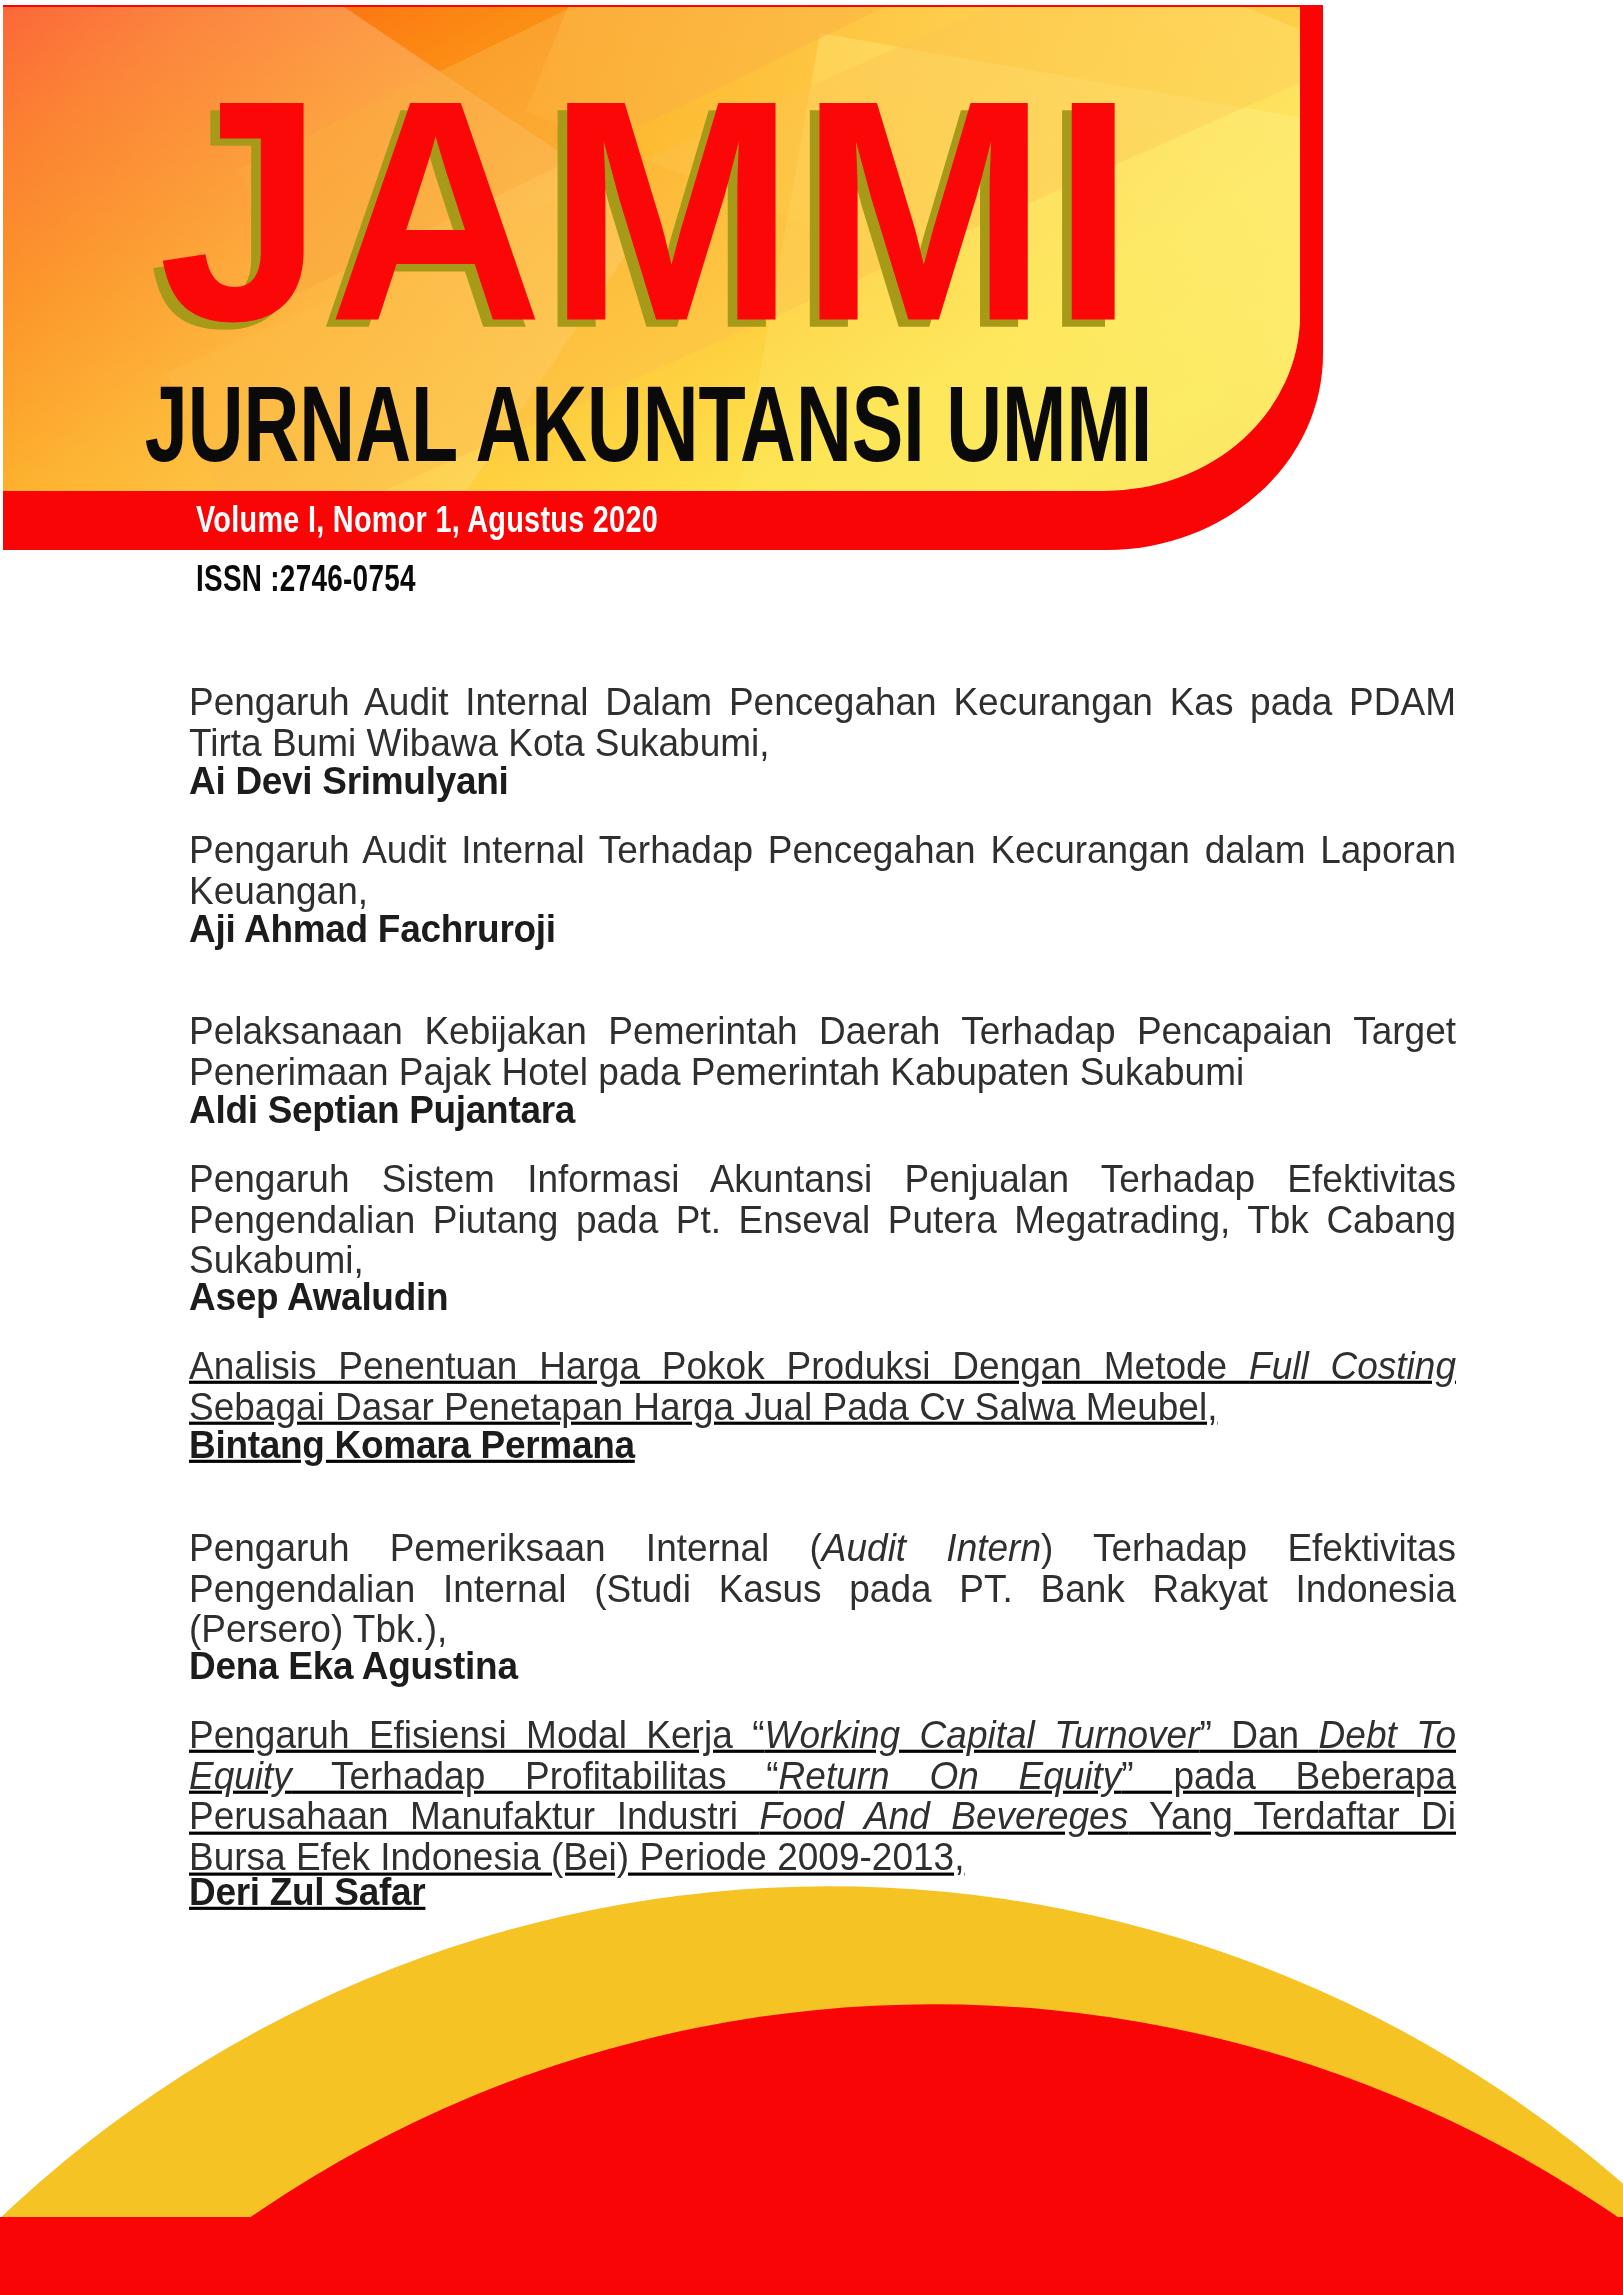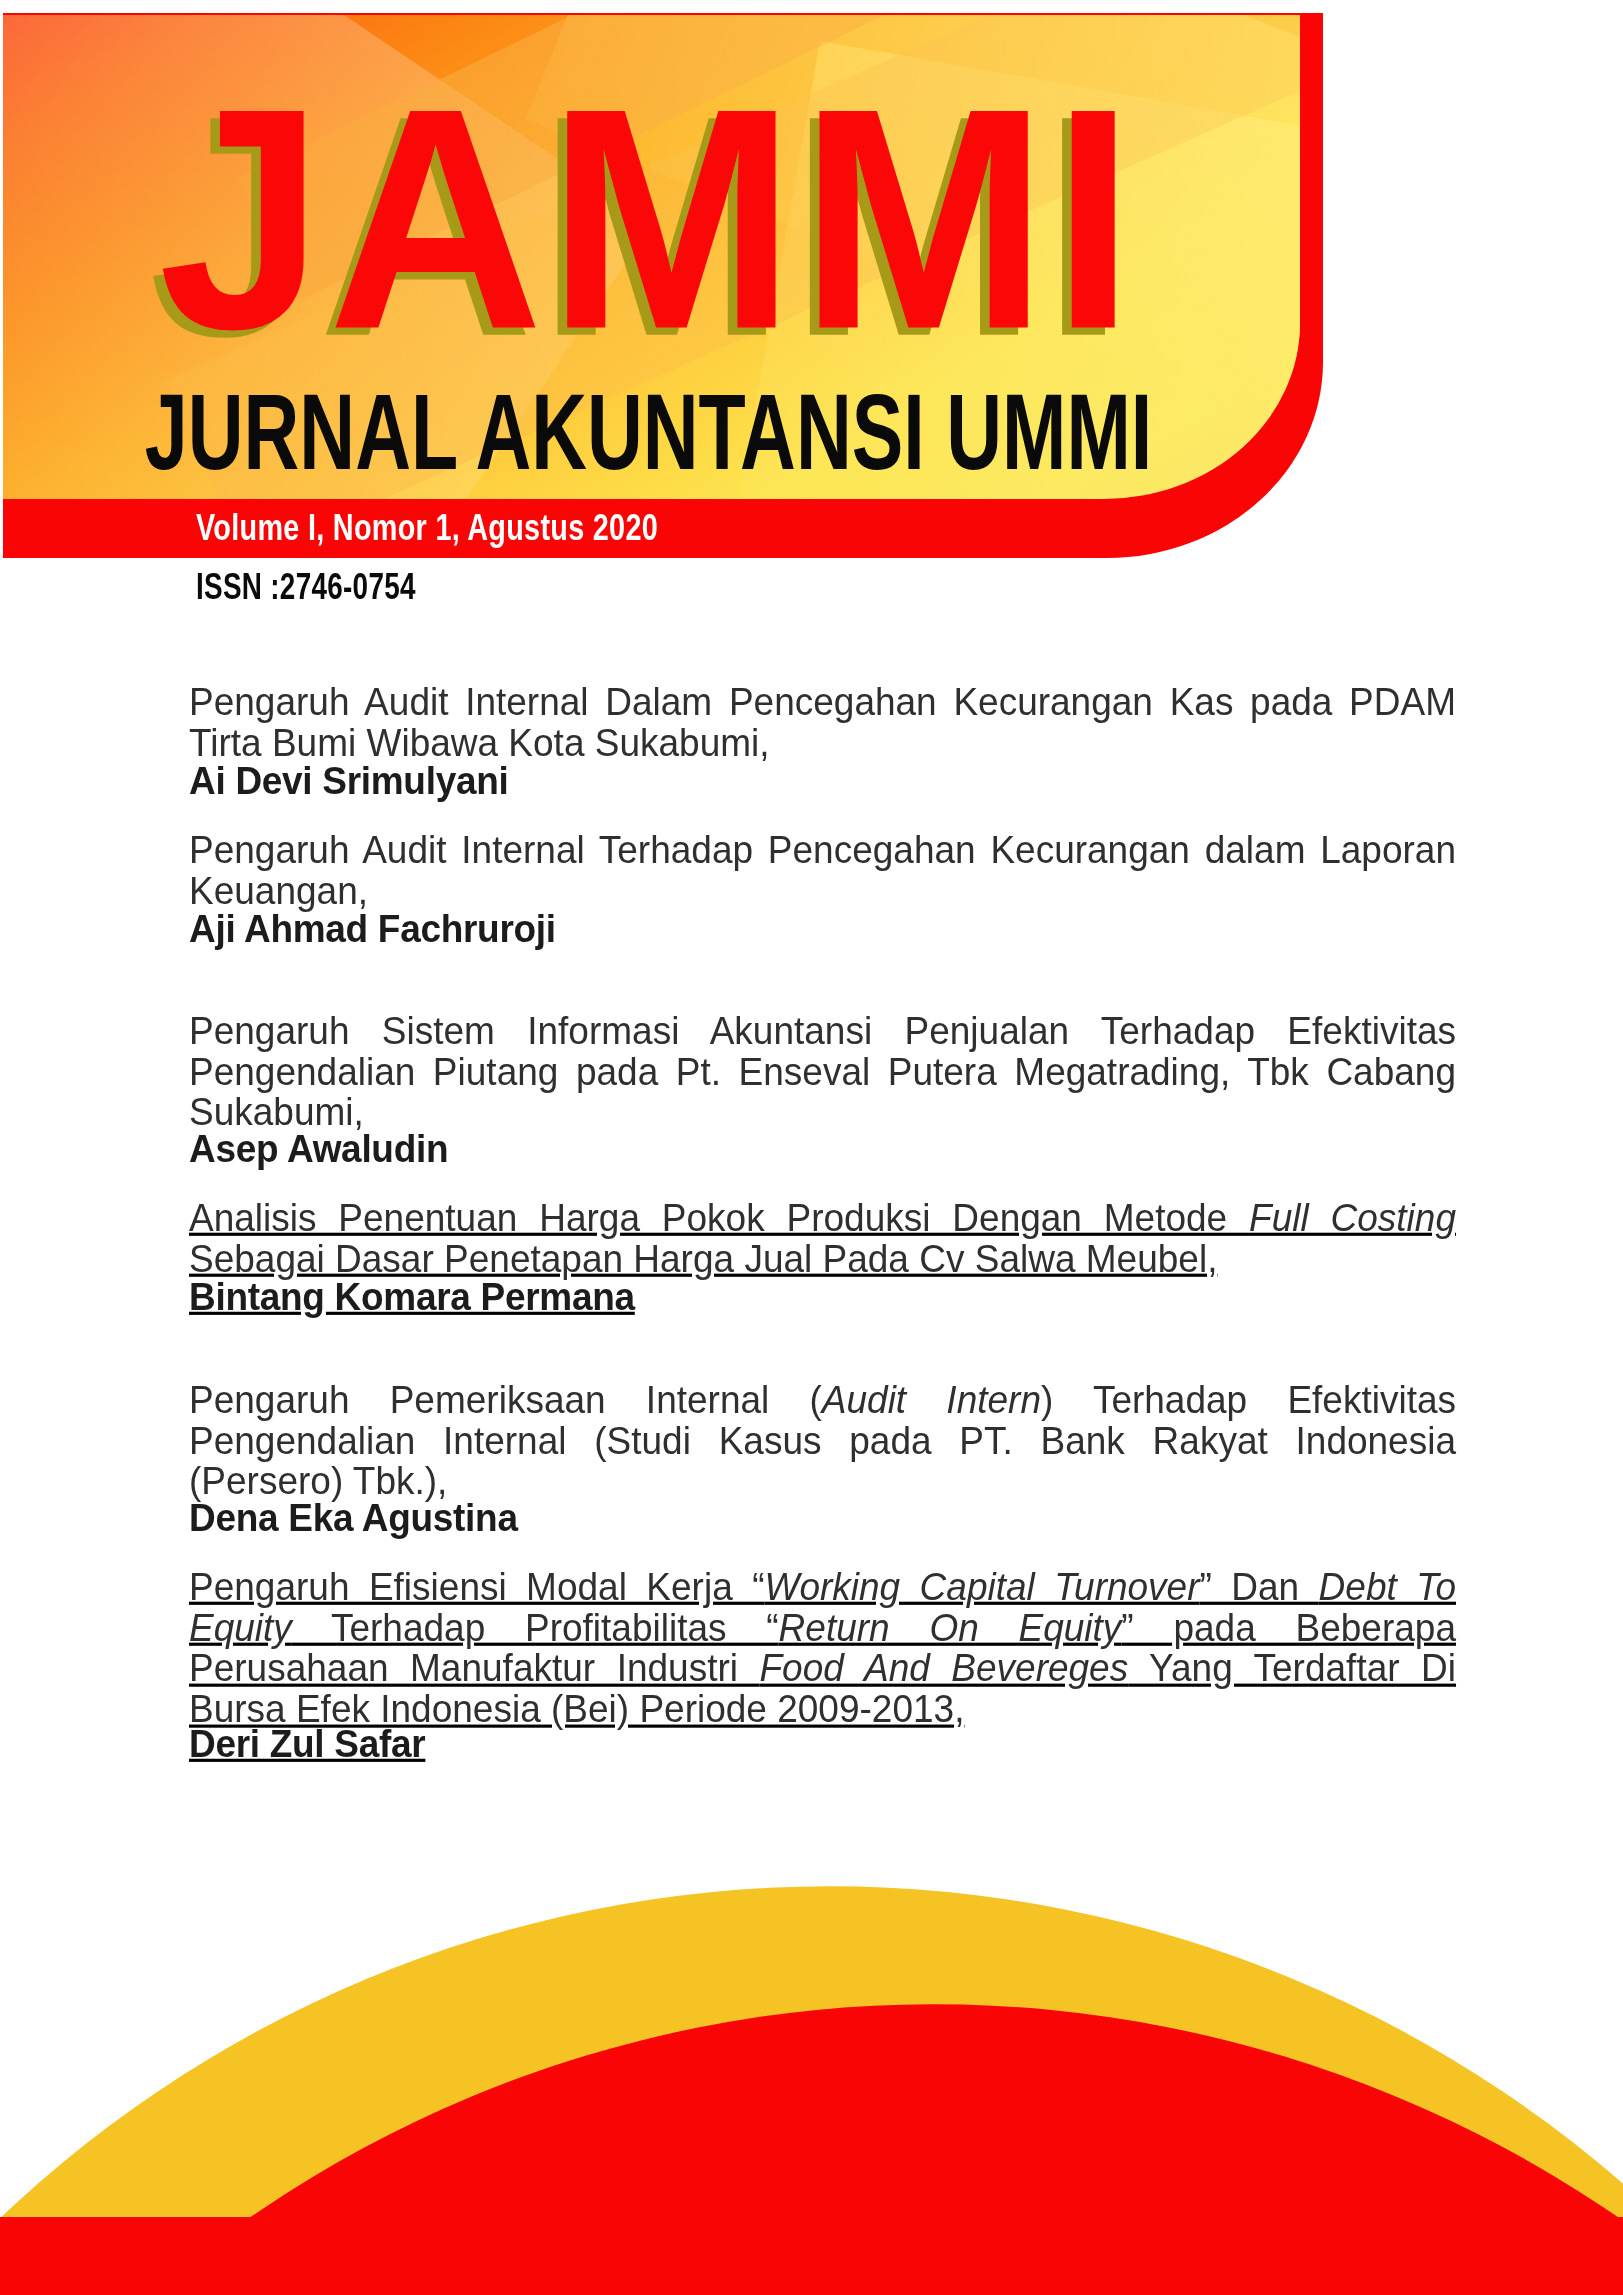--- a/index.html
+++ b/index.html
@@ -17,21 +17,21 @@
     width: 1624px;
     height: 2295px;
     background: #ffffff;
     overflow: hidden;
   }
 
   
   .header-wrap {
     position: absolute;
     left: 0;
-    top: 12px;
+    top: 4px;
     width: 1340px;
     height: 562px;
   }
 
   
   .header-red-plate {
     position: absolute;
     left: 2.6px;
     top: 1.3px;
     width: 1320px;
@@ -284,20 +284,24 @@
   <div class="toc" id="toc">
       <div class="article ">
         <div class="title">Pengaruh Audit Internal Dalam Pencegahan Kecurangan Kas pada PDAM Tirta Bumi Wibawa Kota Sukabumi,</div>
         <div class="author">Ai Devi Srimulyani</div>
       </div>
       <div class="article gap-lg">
         <div class="title">Pengaruh Audit Internal Terhadap Pencegahan Kecurangan dalam Laporan Keuangan,</div>
         <div class="author">Aji Ahmad Fachruroji</div>
       </div>
       <div class="article ">
+        <div class="title">Pelaksanaan Kebijakan Pemerintah Daerah Terhadap Pencapaian Target Penerimaan Pajak Hotel pada Pemerintah Kabupaten Sukabumi</div>
+        <div class="author">Aldi Septian Pujantara</div>
+      </div>
+      <div class="article ">
         <div class="title">Pengaruh Sistem Informasi Akuntansi Penjualan Terhadap Efektivitas Pengendalian Piutang pada Pt. Enseval Putera Megatrading, Tbk Cabang Sukabumi,</div>
         <div class="author">Asep Awaludin</div>
       </div>
       <div class="article gap-xl">
         <div class="title">Analisis Penentuan Harga Pokok Produksi Dengan Metode <i>Full Costing</i> Sebagai Dasar Penetapan Harga Jual Pada Cv Salwa Meubel,</div>
         <div class="author">Bintang Komara Permana</div>
       </div>
       <div class="article ">
         <div class="title">Pengaruh Pemeriksaan Internal (<i>Audit Intern</i>) Terhadap Efektivitas Pengendalian Internal (Studi Kasus pada PT. Bank Rakyat Indonesia (Persero) Tbk.),</div>
         <div class="author">Dena Eka Agustina</div>

